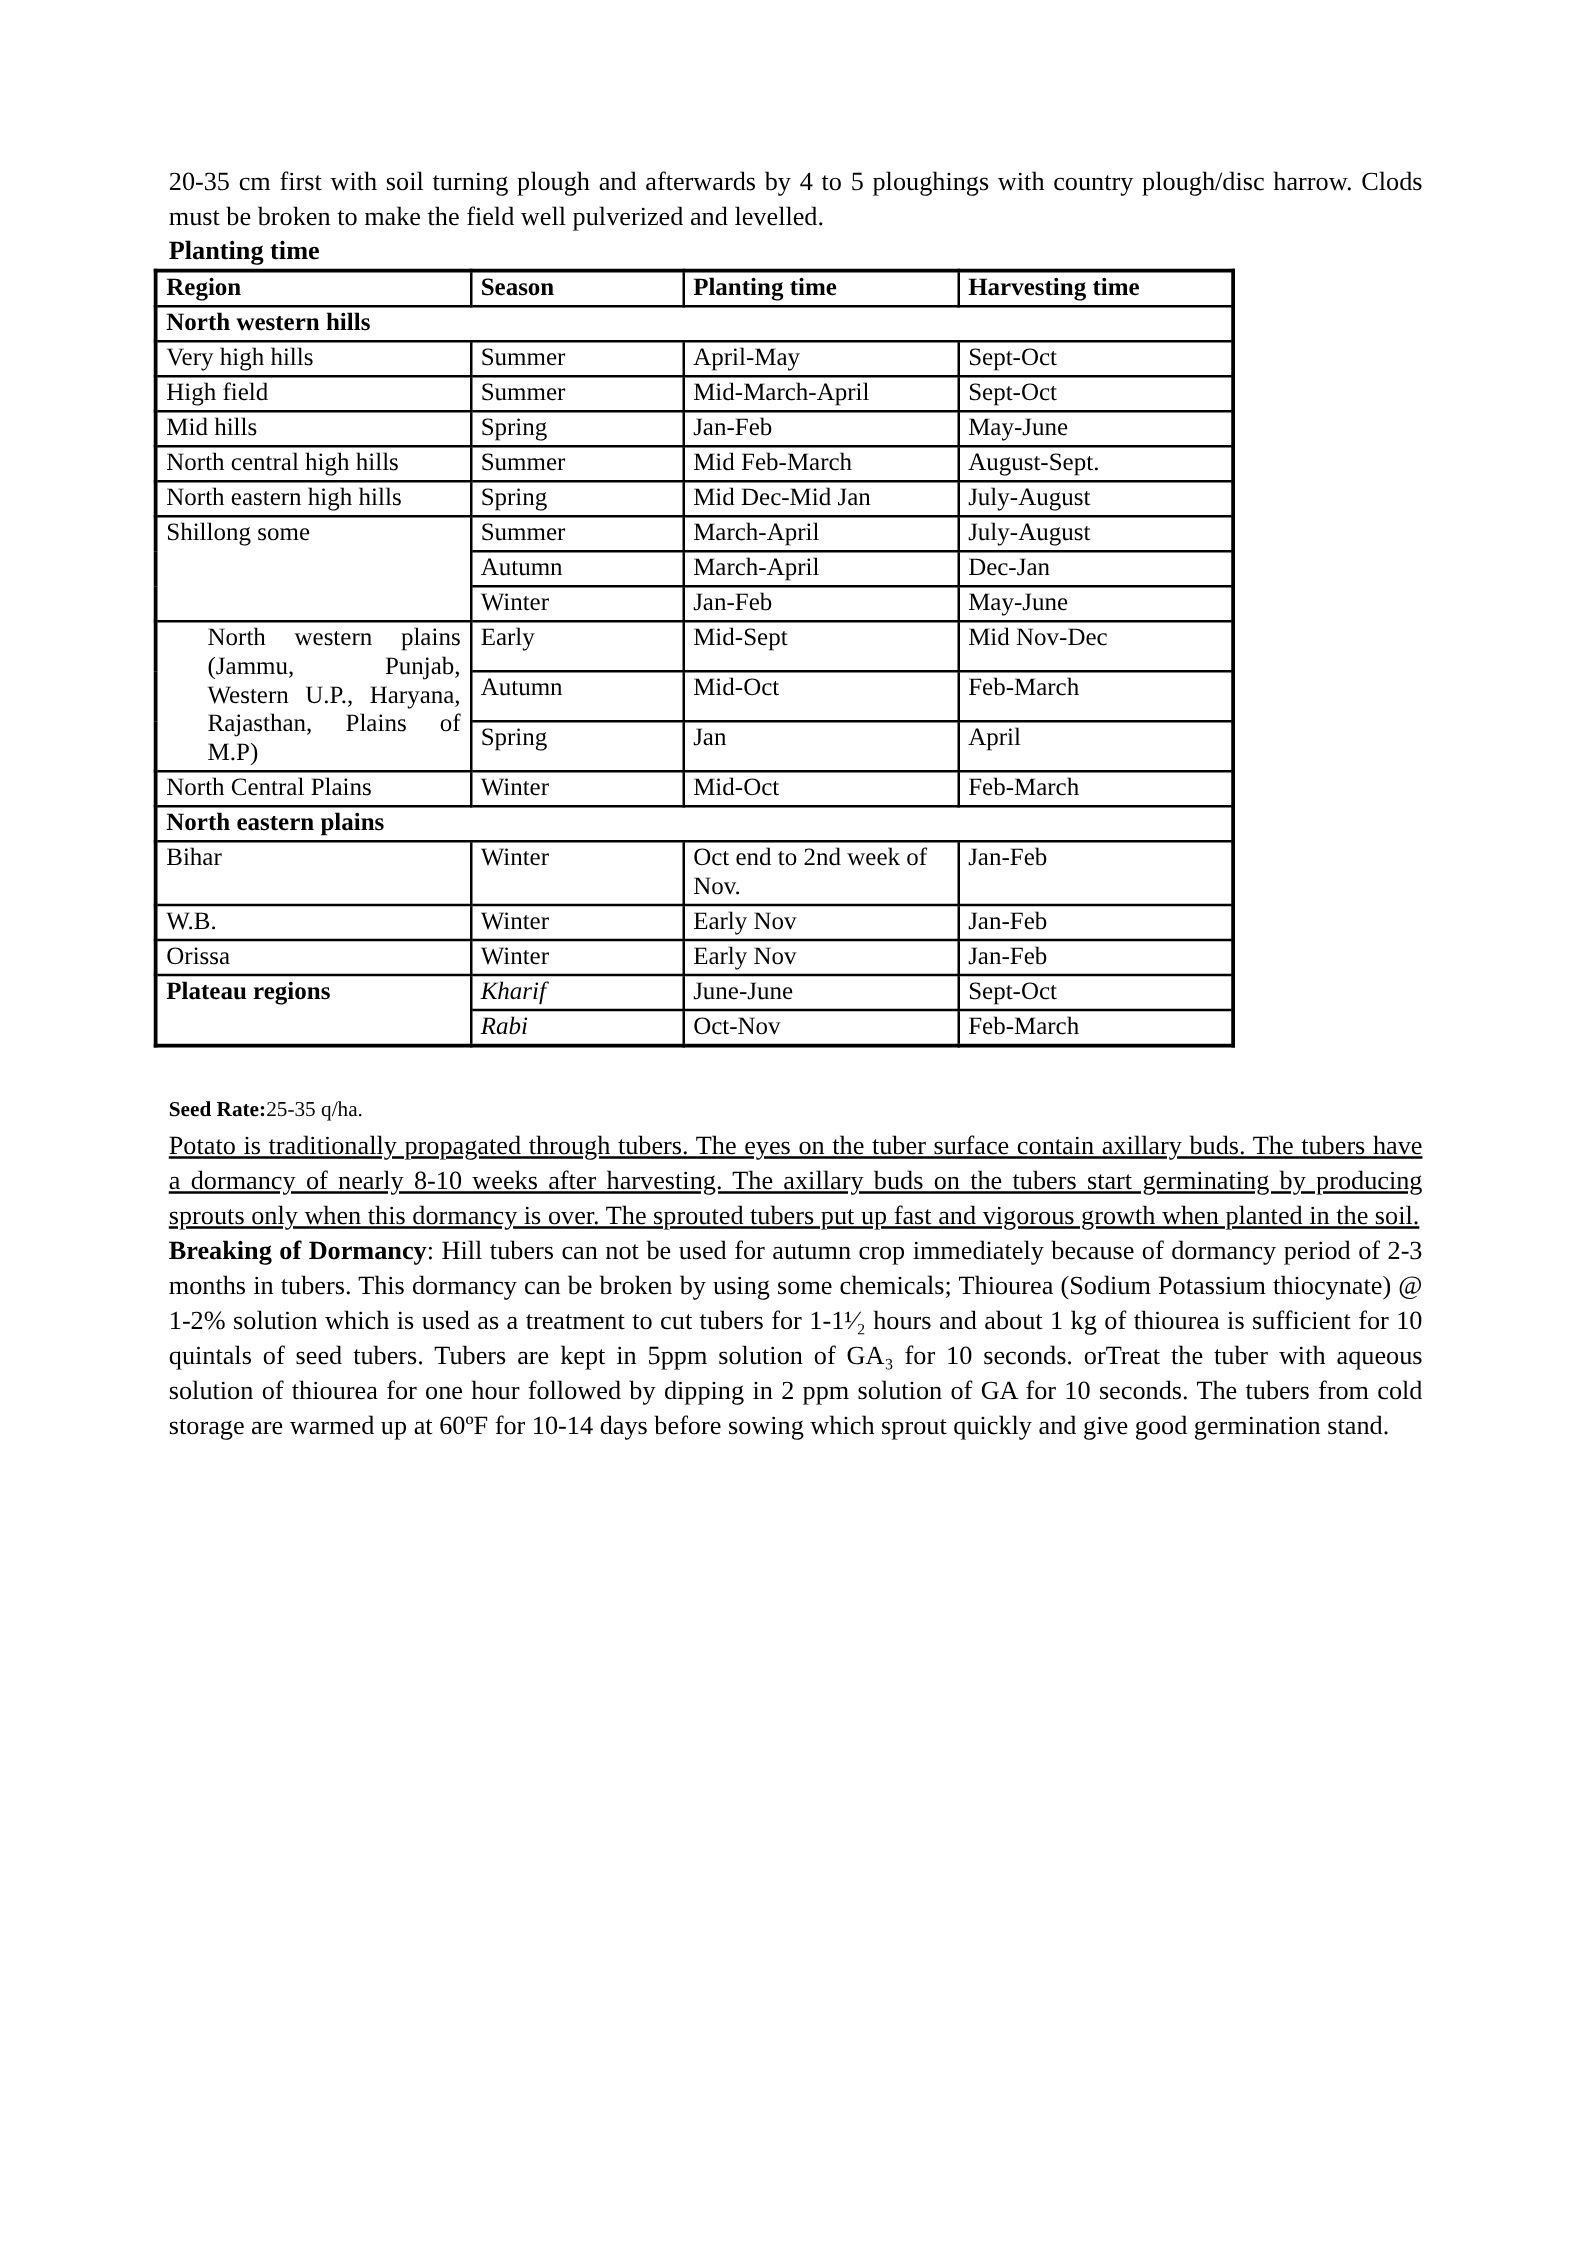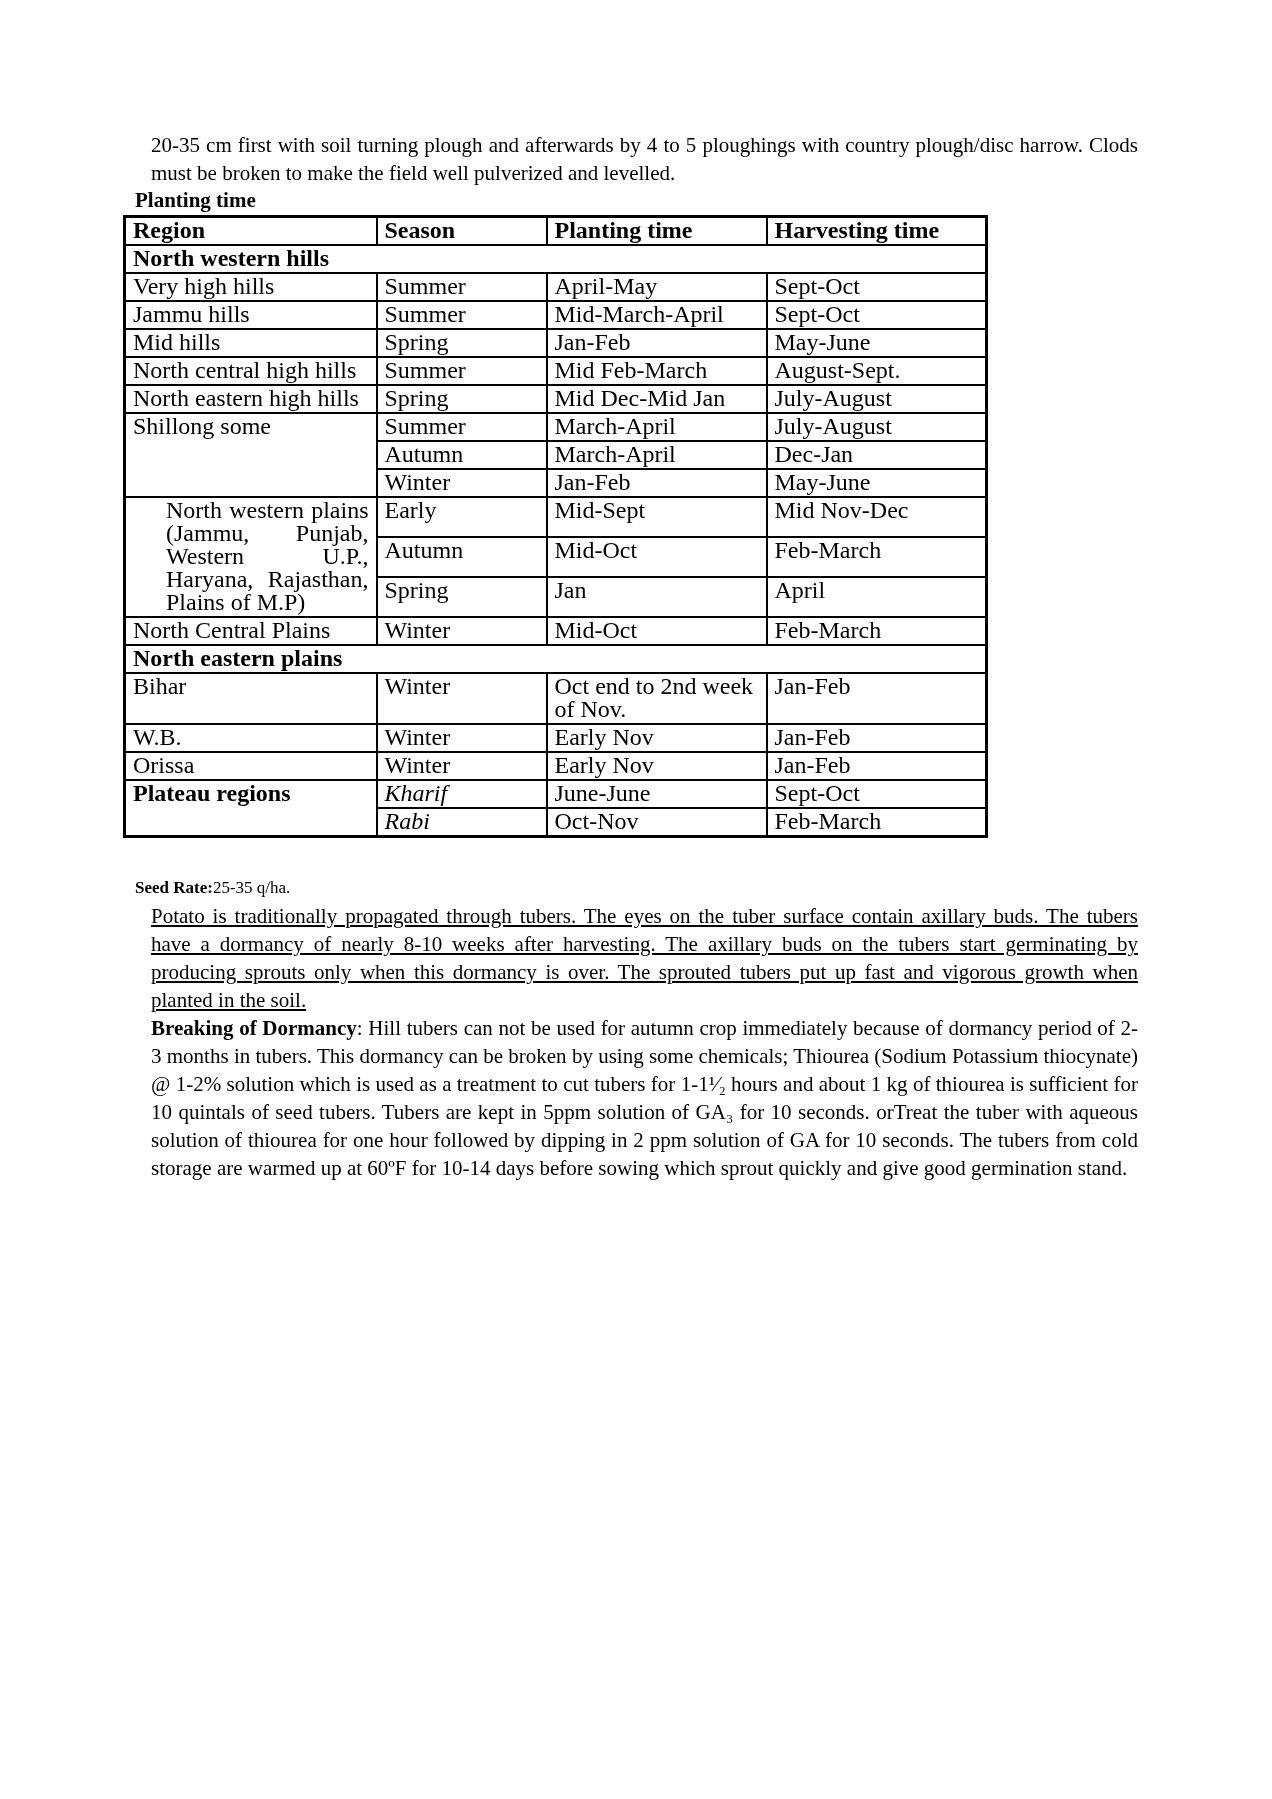--- a/index.html
+++ b/index.html
@@ -16,36 +16,36 @@
   .page {
     box-sizing: border-box;
     width: 1272px;
     min-height: 1799px;
     padding: 131px 134px 40px 135px;
   }
   p.body-text {
     font-size: 21px;
     line-height: 28px;
     text-align: justify;
-    margin: 0 0 0 16px;
+    margin: 0 0 0 0;
   }
   .intro { margin-bottom: 50px; }
   .section-heading {
     font-size: 21px;
     font-weight: bold;
     margin: 0 0 2px 0;
     line-height: 26px;
   }
   table.planting {
     border-collapse: collapse;
     table-layout: fixed;
     width: 862px;
     margin-left: -12px;
     border: 3px solid #000;
-    font-size: 24px;
+    font-size: 20px;
   }
   table.planting td {
     border: 2px solid #000;
     padding: 1px 7px 2px 7px;
     line-height: 23px;
     vertical-align: top;
     overflow: hidden;
   }
   table.planting td.b { font-weight: bold; }
   table.planting td.i { font-style: italic; }
@@ -86,21 +86,21 @@
         <tr>
           <td colspan="4" class="b">North western hills</td>
         </tr>
         <tr>
           <td>Very high hills</td>
           <td>Summer</td>
           <td>April-May</td>
           <td>Sept-Oct</td>
         </tr>
         <tr>
-          <td>Jammu hills</td>
+          <td>High field</td>
           <td>Summer</td>
           <td>Mid-March-April</td>
           <td>Sept-Oct</td>
         </tr>
         <tr>
           <td>Mid hills</td>
           <td>Spring</td>
           <td>Jan-Feb</td>
           <td>May-June</td>
         </tr>

